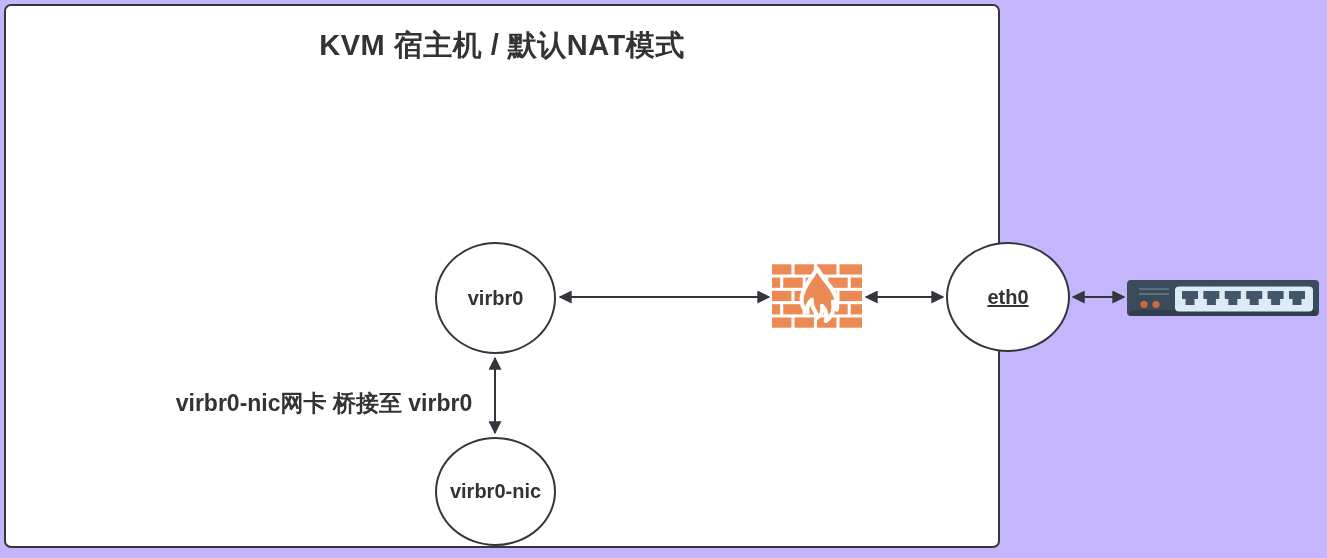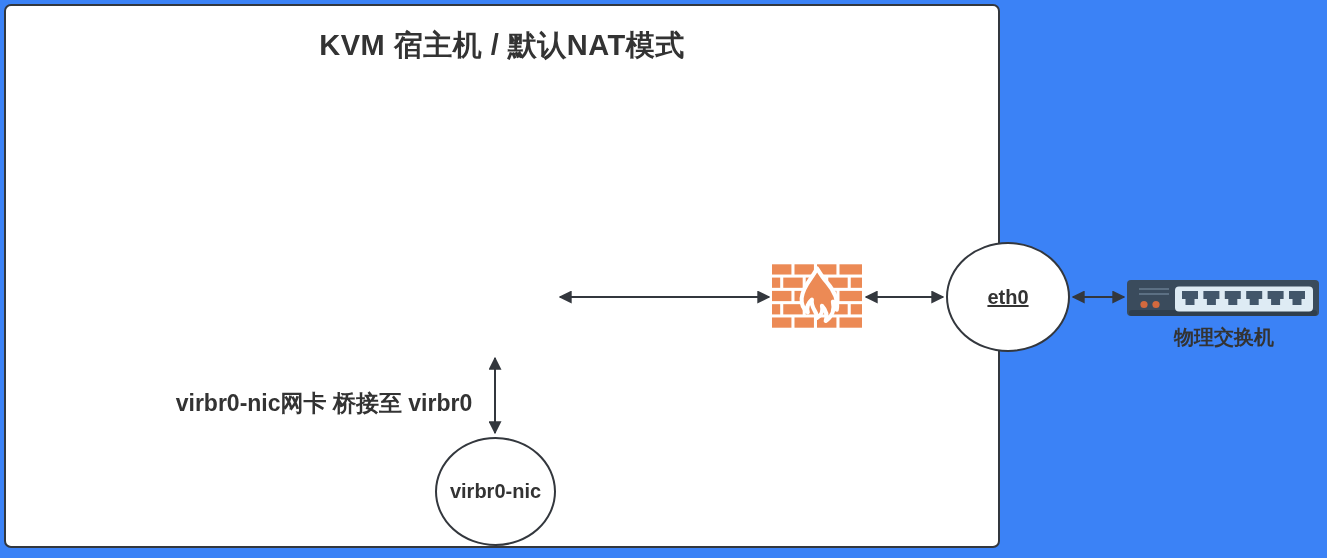--- a/index.html
+++ b/index.html
@@ -5,21 +5,21 @@
   html, body {
     margin: 0;
     padding: 0;
     background: #ffffff;
     font-family: "Liberation Sans", "DejaVu Sans", sans-serif;
   }
   #canvas {
     position: relative;
     width: 1327px;
     height: 558px;
-    background: #3b82f6;
+    background: #c4b5fd;
     overflow: hidden;
     color: #333333;
   }
   
   .host-box {
     position: absolute;
     left: 4px; top: 4px;
     width: 996px; height: 544px;
     box-sizing: border-box;
     border: 2.5px solid #33373d;
@@ -95,20 +95,23 @@
       <marker id="arrow" viewBox="0 0 10 10" refX="9" refY="5" markerWidth="6.5" markerHeight="6.5" orient="auto-start-reverse">
         <path d="M0,0 L10,5 L0,10 z" fill="#33373d"></path>
       </marker>
     </defs>
     <line x1="560" y1="297" x2="769" y2="297" stroke="#33373d" stroke-width="2" marker-start="url(#arrow)" marker-end="url(#arrow)"></line>
     <line x1="866" y1="297" x2="943" y2="297" stroke="#33373d" stroke-width="2" marker-start="url(#arrow)" marker-end="url(#arrow)"></line>
     <line x1="1073" y1="297" x2="1124" y2="297" stroke="#33373d" stroke-width="2" marker-start="url(#arrow)" marker-end="url(#arrow)"></line>
     <line x1="495" y1="358" x2="495" y2="433" stroke="#33373d" stroke-width="2" marker-start="url(#arrow)" marker-end="url(#arrow)"></line>
   </svg>
 
+  <div class="node-circle" id="node-virbr0">
+    <span class="node-label">virbr0</span>
+  </div>
   <div class="node-circle" id="node-virbr0-nic">
     <span class="node-label">virbr0-nic</span>
   </div>
   <div class="node-circle" id="node-eth0">
     <span class="node-label">eth0</span>
   </div>
 
   <div class="icon-wrap" id="firewall-icon">
     <svg width="90" height="64" viewBox="0 0 88 62">
 
@@ -166,17 +169,16 @@
       <g fill="#42566A">
         <path d="M55 11 h16 v8 h-3.5 v6 h-9 v-6 H55 Z"></path>
         <path d="M76.4 11 h16 v8 h-3.5 v6 h-9 v-6 H76.4 Z"></path>
         <path d="M97.8 11 h16 v8 h-3.5 v6 h-9 v-6 H97.8 Z"></path>
         <path d="M119.2 11 h16 v8 h-3.5 v6 h-9 v-6 H119.2 Z"></path>
         <path d="M140.6 11 h16 v8 h-3.5 v6 h-9 v-6 H140.6 Z"></path>
         <path d="M162 11 h16 v8 h-3.5 v6 h-9 v-6 H162 Z"></path>
       </g>
     </svg>
   </div>
-  <div class="caption" id="switch-caption">物理交换机</div>
 
   <div class="caption" id="bridge-note">virbr0-nic网卡 桥接至 virbr0</div>
 
 </div>
 
 </body></html>

